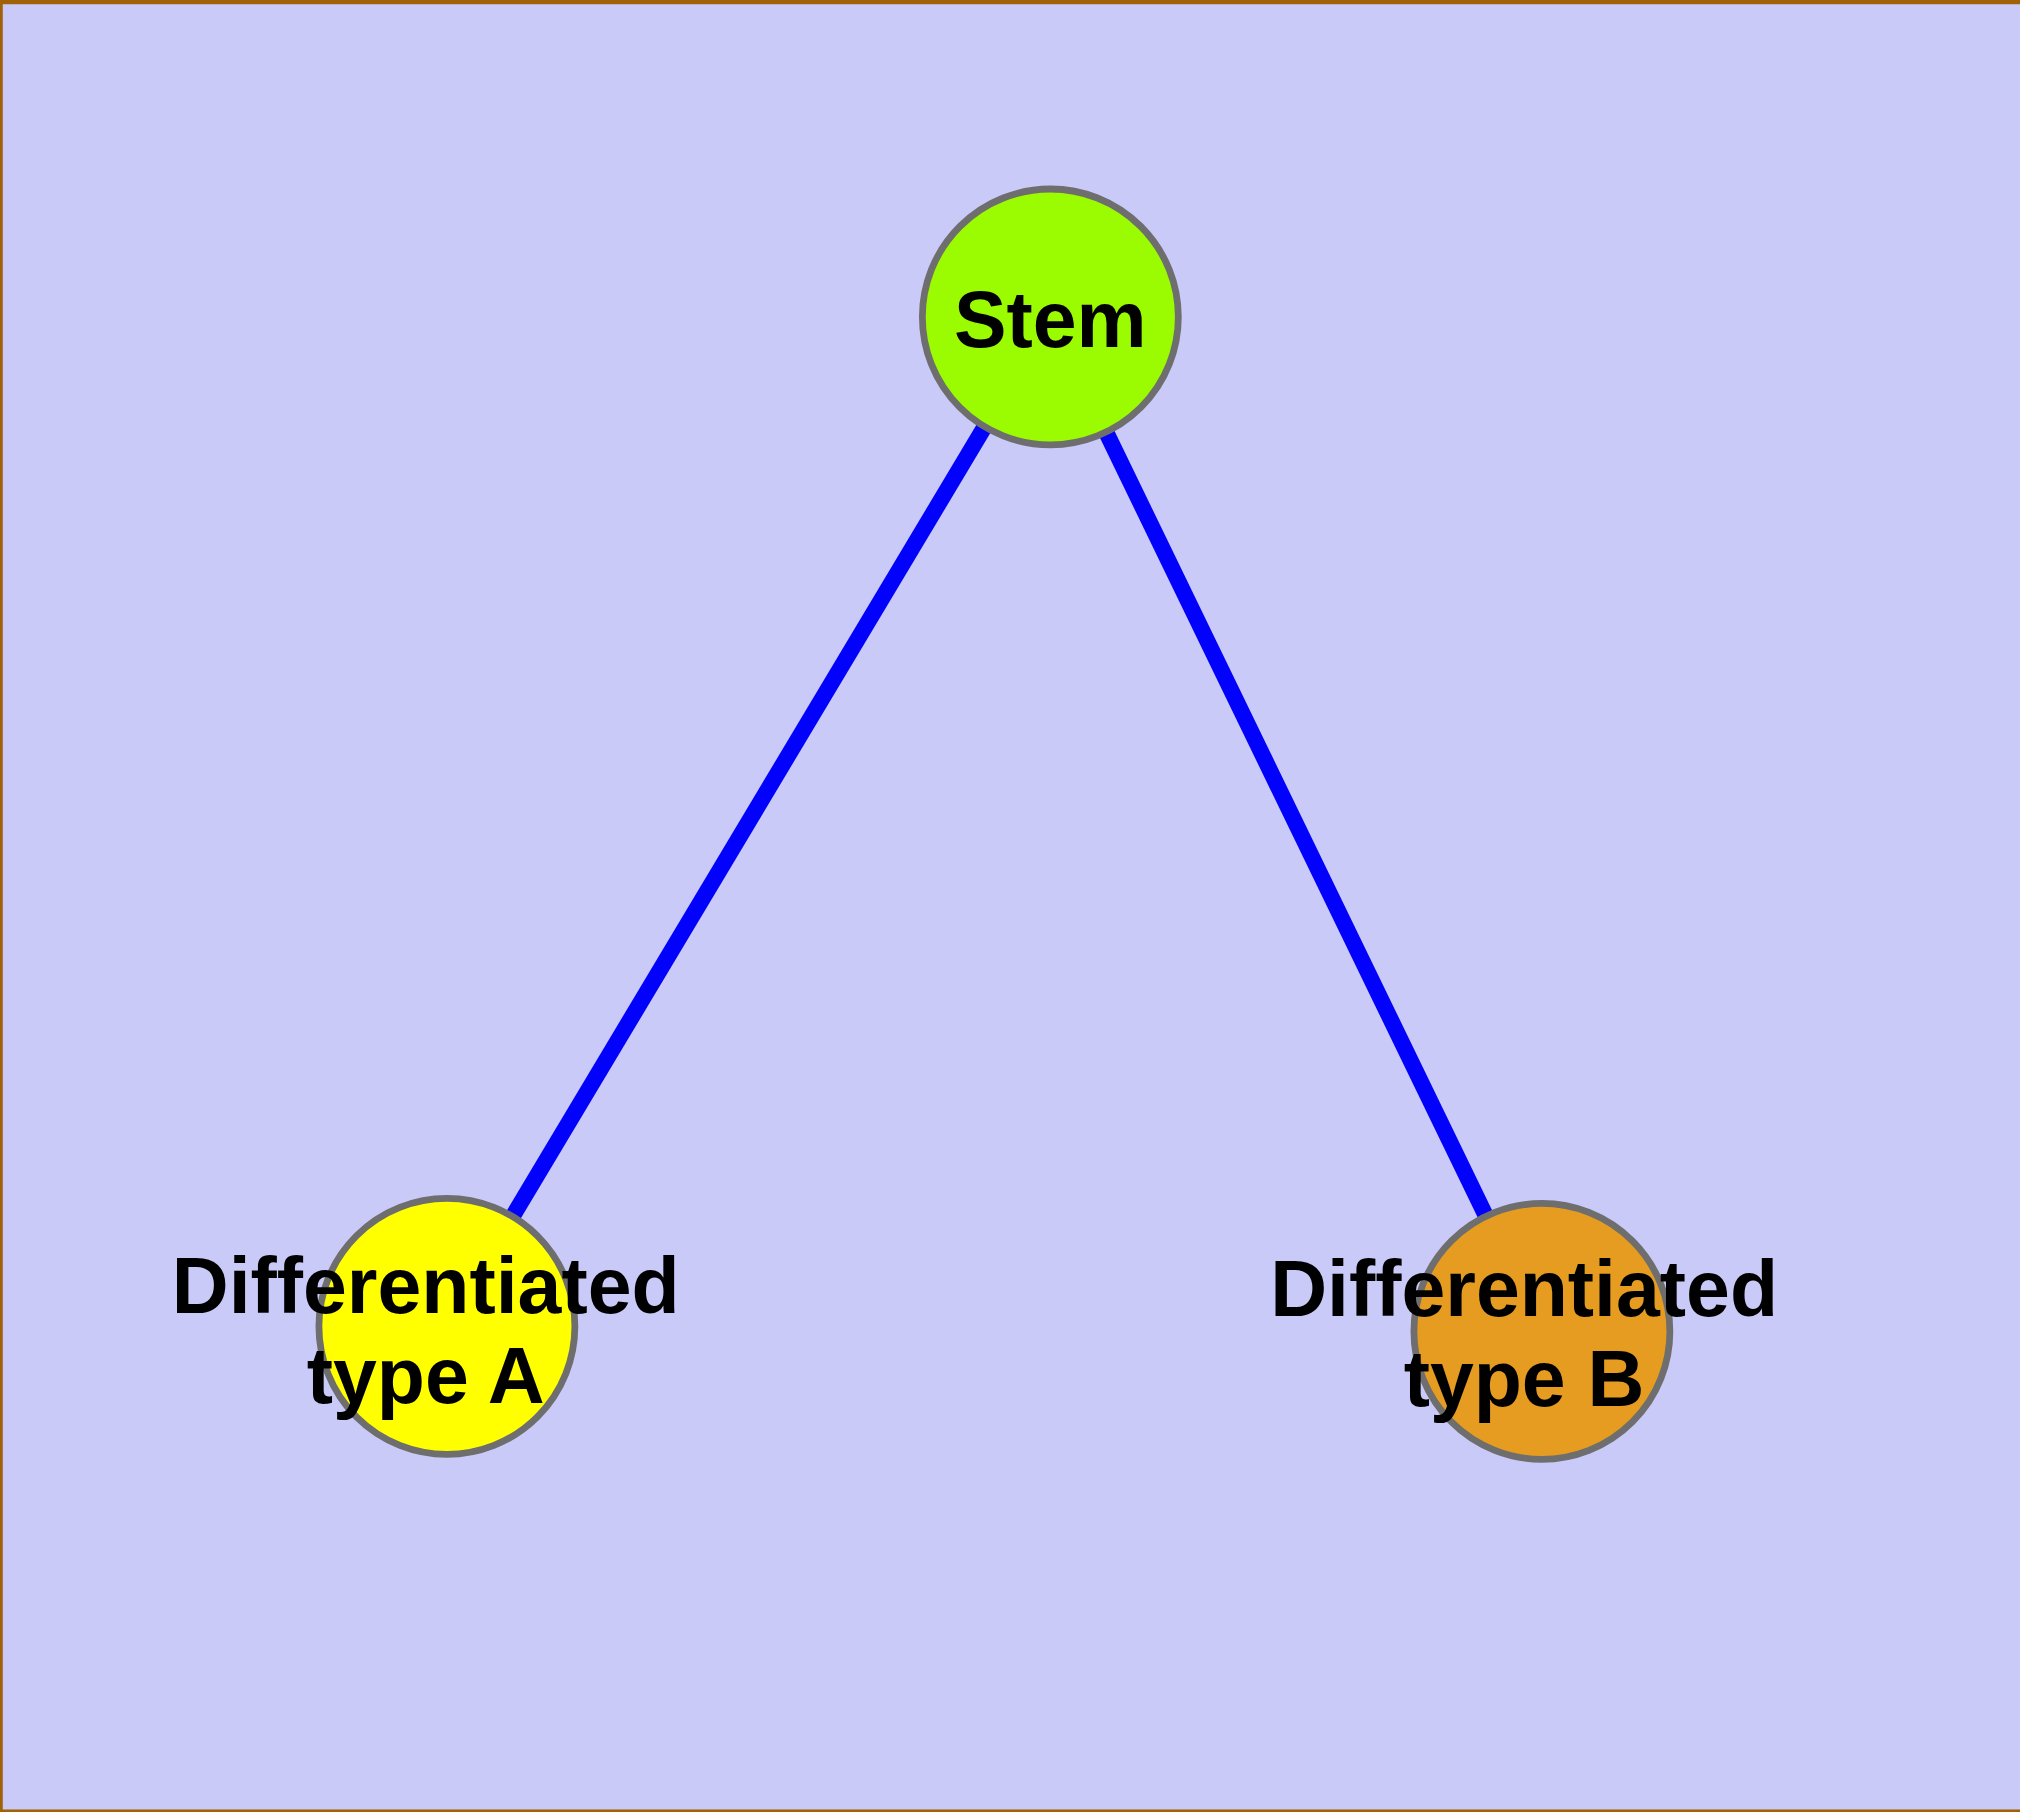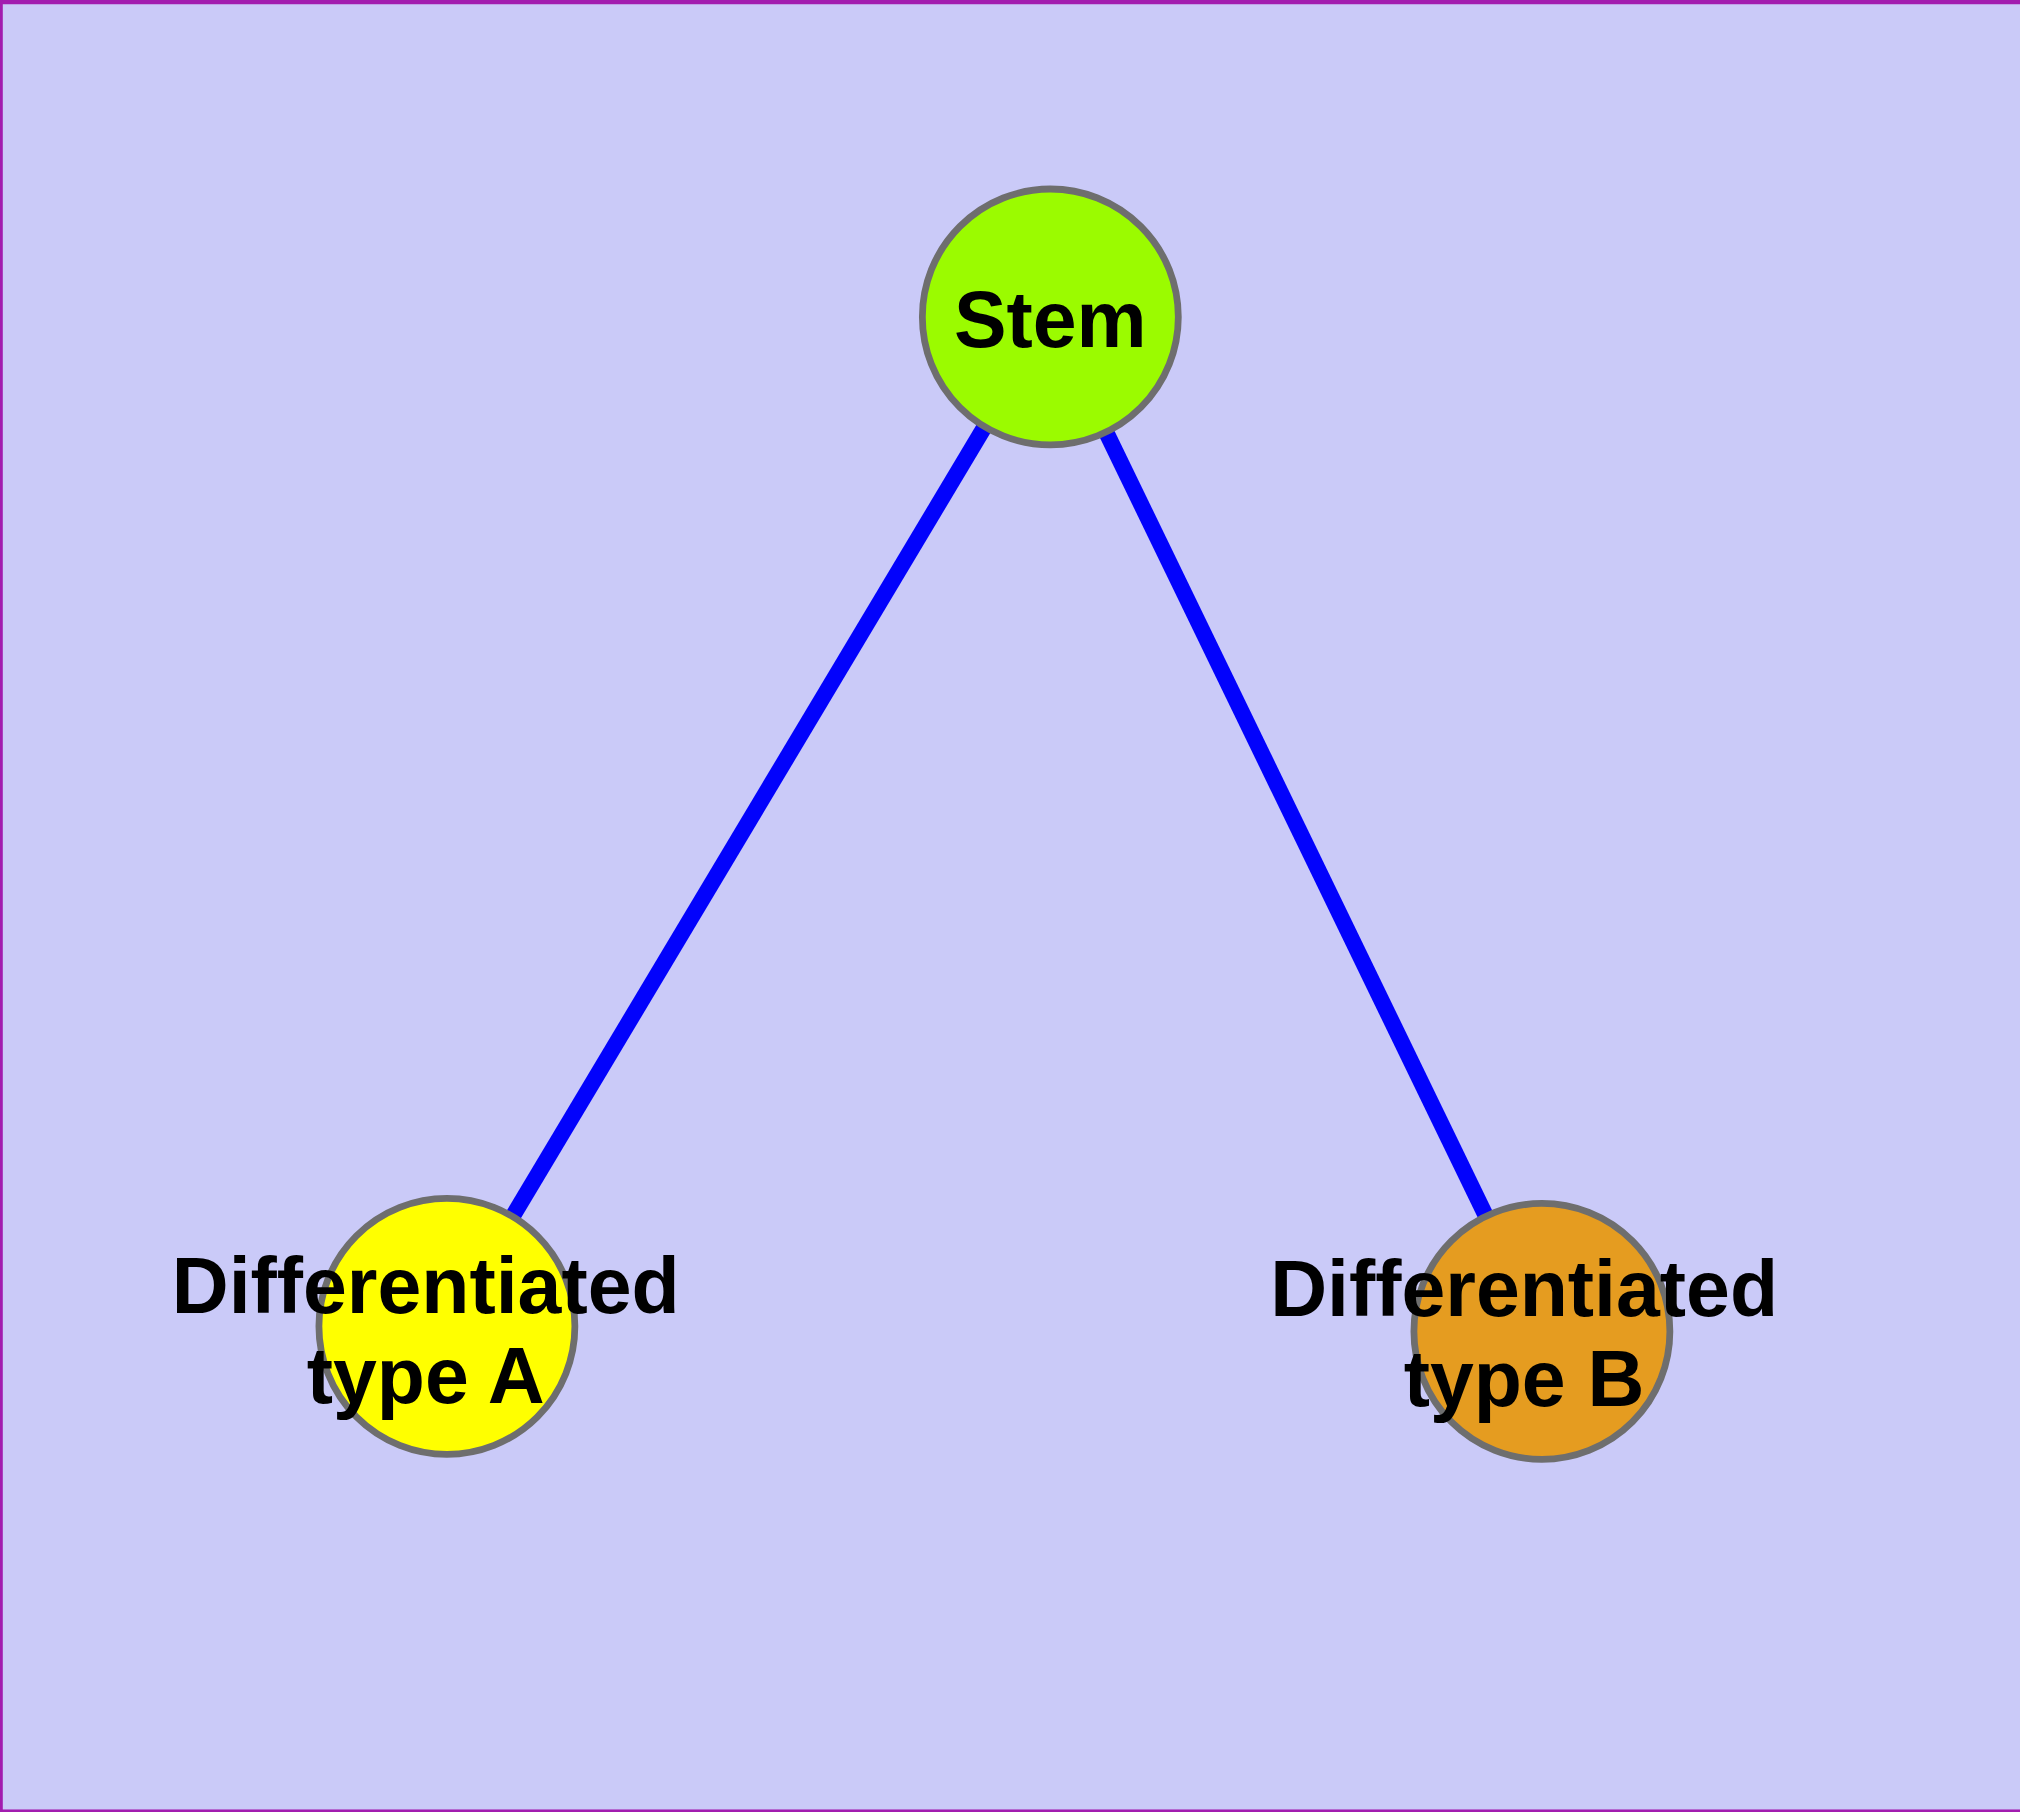--- a/index.html
+++ b/index.html
@@ -7,21 +7,21 @@
     padding: 0;
     background: #ffffff;
     width: 2021px;
     height: 1812px;
     overflow: hidden;
   }
   .stage {
     position: relative;
     width: 2021px;
     height: 1812px;
-    background: #a21caf;
+    background: #a16207;
   }
   svg.graph {
     position: absolute;
     left: 0;
     top: 0;
     display: block;
   }
   .node-circle {
     stroke-width: 8px;
   }

